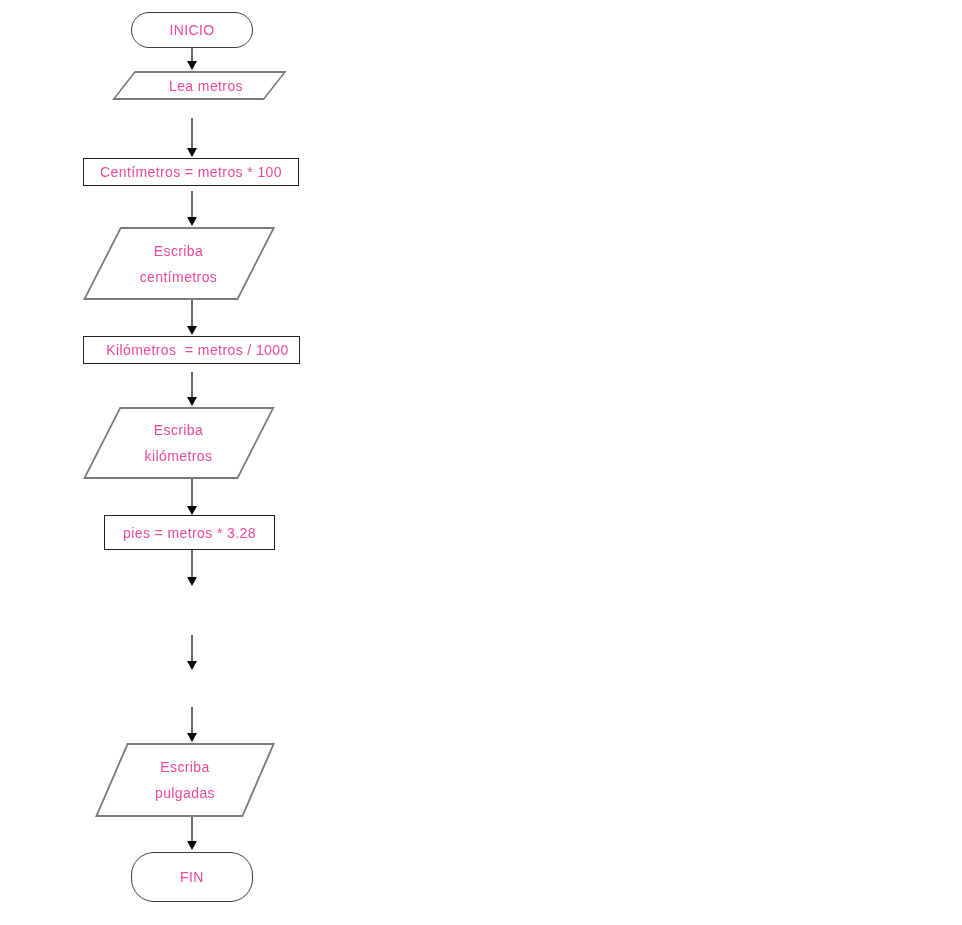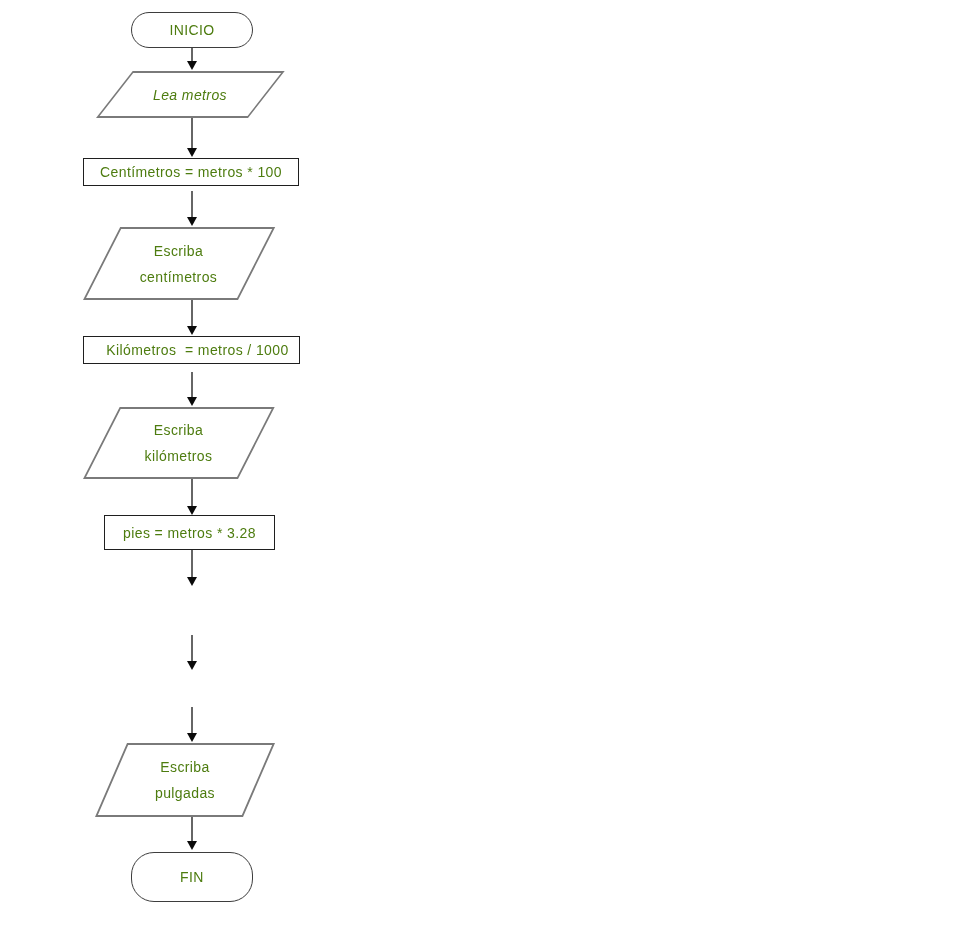--- a/index.html
+++ b/index.html
@@ -15,21 +15,21 @@
     background: #ffffff;
     overflow: hidden;
   }
   .node {
     position: absolute;
     box-sizing: border-box;
     display: flex;
     align-items: center;
     justify-content: center;
     text-align: center;
-    color: #4d7c0f;
+    color: #ec4899;
     font-size: 14px;
     letter-spacing: 0.4px;
     white-space: pre;
   }
   
   .terminator {
     background: #ffffff;
     border: 1.5px solid #3d3d3d;
   }
   
@@ -96,21 +96,21 @@
 
   <div class="node terminator" style="left:131px; top:12px; width:122px; height:36px; border-radius:18px;">
     <span class="lbl">INICIO</span>
   </div>
 
   <div class="connector" style="left:186px; top:48px; height:22px;">
     <div class="line"></div>
     <div class="head"></div>
   </div>
 
-  <div class="node io" style="left:96px; top:71px; width:152px; height:47px;font-style:italic; --skew:-38deg; --lshift:18px;">
+  <div class="node io" style="left:112px; top:71px; width:152px; height:29px; --skew:-38deg; --lshift:18px;">
     <div class="shape"></div>
     <div class="lbl-wrap">
       <span class="lbl">Lea metros</span>
     </div>
   </div>
 
   <div class="connector" style="left:186px; top:118px; height:39px;">
     <div class="line"></div>
     <div class="head"></div>
   </div>

